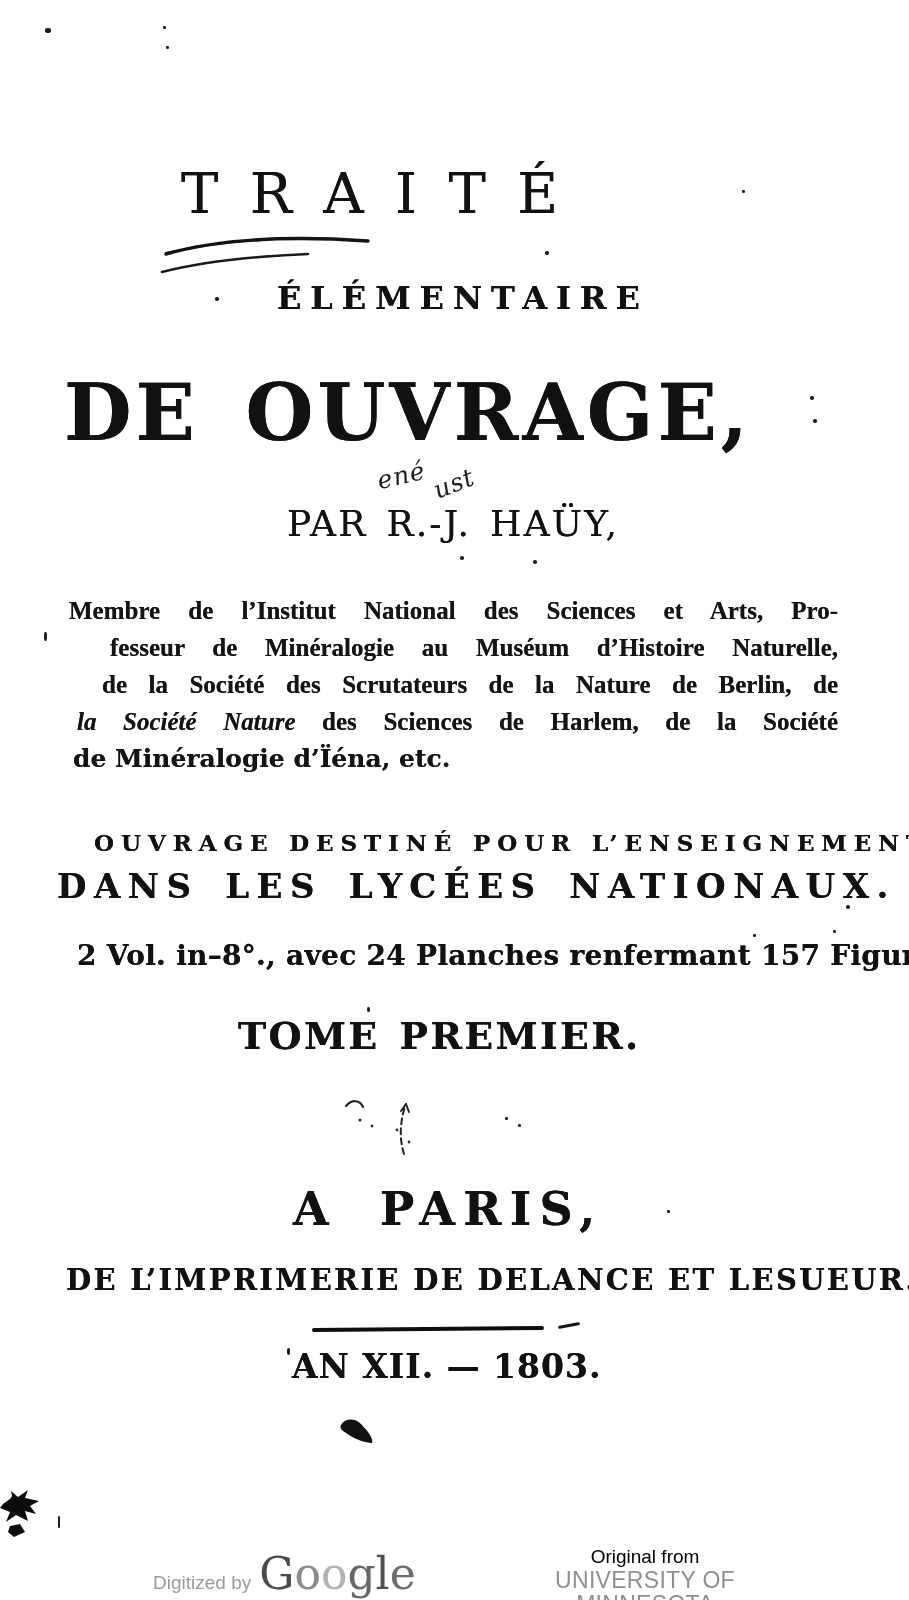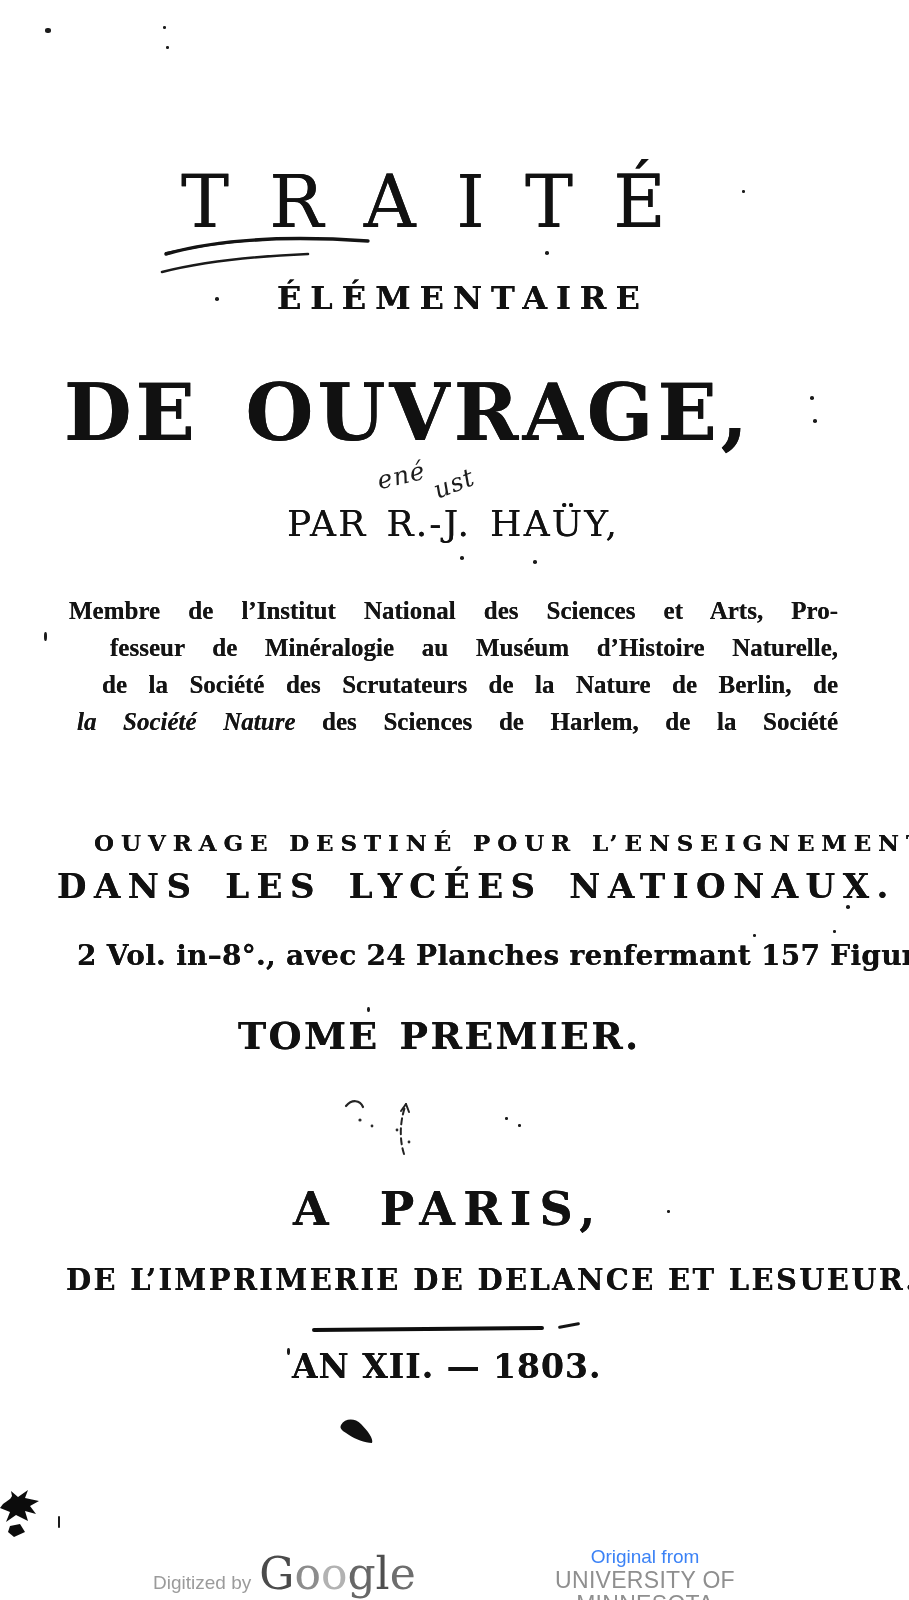--- a/index.html
+++ b/index.html
@@ -1,21 +1,21 @@
 <!DOCTYPE html>
 <html><head>
 <meta charset="utf-8">
 <style>
   html,body{margin:0;padding:0;}
   body{width:909px;height:1600px;background:#ffffff;position:relative;overflow:hidden;
        font-family:"DejaVu Serif", serif;}
   .abs{position:absolute;white-space:nowrap;line-height:1;}
   .print{color:#111;text-shadow:0 0 0.6px rgba(0,0,0,.85);}
   
-  .t-main   {left:181px;top:166px;font-size:72px;letter-spacing:0.56em;}
+  .t-main   {left:181px;top:166px;font-size:56px;letter-spacing:0.56em;}
   .t-sub    {left:277px;top:282px;font-size:32px;font-weight:700;letter-spacing:0.28em;}
   .t-main2  {left:64px;top:374px;font-size:78px;font-weight:700;letter-spacing:0.05em;word-spacing:0.20em;}
   .byline   {left:287px;top:506px;font-size:36px;font-weight:400;letter-spacing:0.06em;word-spacing:0.15em;}
   .hw{position:absolute;font-style:italic;font-size:25px;color:#1c1c1c;letter-spacing:1px;}
   .hw1{left:377px;top:461px;transform:rotate(-13deg);}
   .hw2{left:433px;top:469px;transform:rotate(-21deg);}
   
   .affiliation{position:absolute;left:69px;top:592px;width:769px;font-size:25px;font-weight:700;
                color:#141414;line-height:37px;text-shadow:0 0 .5px rgba(0,0,0,.8);}
   .aff-line{white-space:nowrap;}
@@ -36,21 +36,21 @@
             border-radius:2px;transform:rotate(-0.5deg);}
   .rule-dash{position:absolute;left:558px;top:1324px;width:22px;height:3px;background:#151515;
             border-radius:2px;transform:rotate(-10deg);}
   .date    {left:292px;top:1350px;font-size:33px;font-weight:700;letter-spacing:0.03em;text-align:center;}
   
   .footer-left{position:absolute;left:153px;top:1548px;display:flex;align-items:baseline;}
   .digitized{font-family:"Liberation Sans", sans-serif;font-size:19px;color:#9b9b9b;}
   .glogo{font-family:"DejaVu Serif", serif;font-size:44px;margin-left:8px;letter-spacing:0px;}
   .footer-right{position:absolute;left:515px;top:1546px;width:260px;text-align:center;
                 font-family:"Liberation Sans", sans-serif;}
-  .orig{font-size:19px;color:#3b82f6;line-height:22px;}
+  .orig{font-size:19px;color:#000000;line-height:22px;}
   .inst{font-size:23px;color:#8f8f8f;line-height:24px;letter-spacing:0.3px;}
   
   .svgmark{position:absolute;}
   .speck{position:absolute;background:#1b1b1b;border-radius:45%;}
 </style>
 </head>
 <body>
 
 <div class="abs print t-main">TRAITÉ</div>
 
@@ -65,20 +65,21 @@
 
 <span class="hw hw1">ené</span>
 <span class="hw hw2">ust</span>
 <div class="abs print byline">PAR R.-J. HAÜY,</div>
 
 <div class="affiliation">
   <div class="aff-line j">Membre de l’Institut National des Sciences et Arts, Pro-</div>
   <div class="aff-line j i2">fesseur de Minéralogie au Muséum d’Histoire Naturelle,</div>
   <div class="aff-line j i3">de la Société des Scrutateurs de la Nature de Berlin, de</div>
   <div class="aff-line j i4"><i>la Société Nature</i><span> des Sciences de Harlem, de la Société</span></div>
+  <div class="aff-line i5">de Minéralogie d’Ïéna, etc.</div>
 </div>
 
 <div class="abs print notice1">OUVRAGE DESTINÉ POUR L’ENSEIGNEMENT</div>
 <div class="abs print notice2">DANS LES LYCÉES NATIONAUX.</div>
 <div class="abs print edition">2 Vol. in–8°., avec 24 Planches renfermant 157 Figures.</div>
 <div class="abs print tome">TOME PREMIER.</div>
 
 <svg class="svgmark" style="left:338px;top:1096px;" width="130" height="62" viewBox="0 0 130 62">
   <path d="M8,10 C14,3 22,4 25,11" stroke="#242424" stroke-width="2.2" fill="none" stroke-linecap="round"></path>
   <circle cx="22" cy="24" r="1.6" fill="#2a2a2a"></circle>

